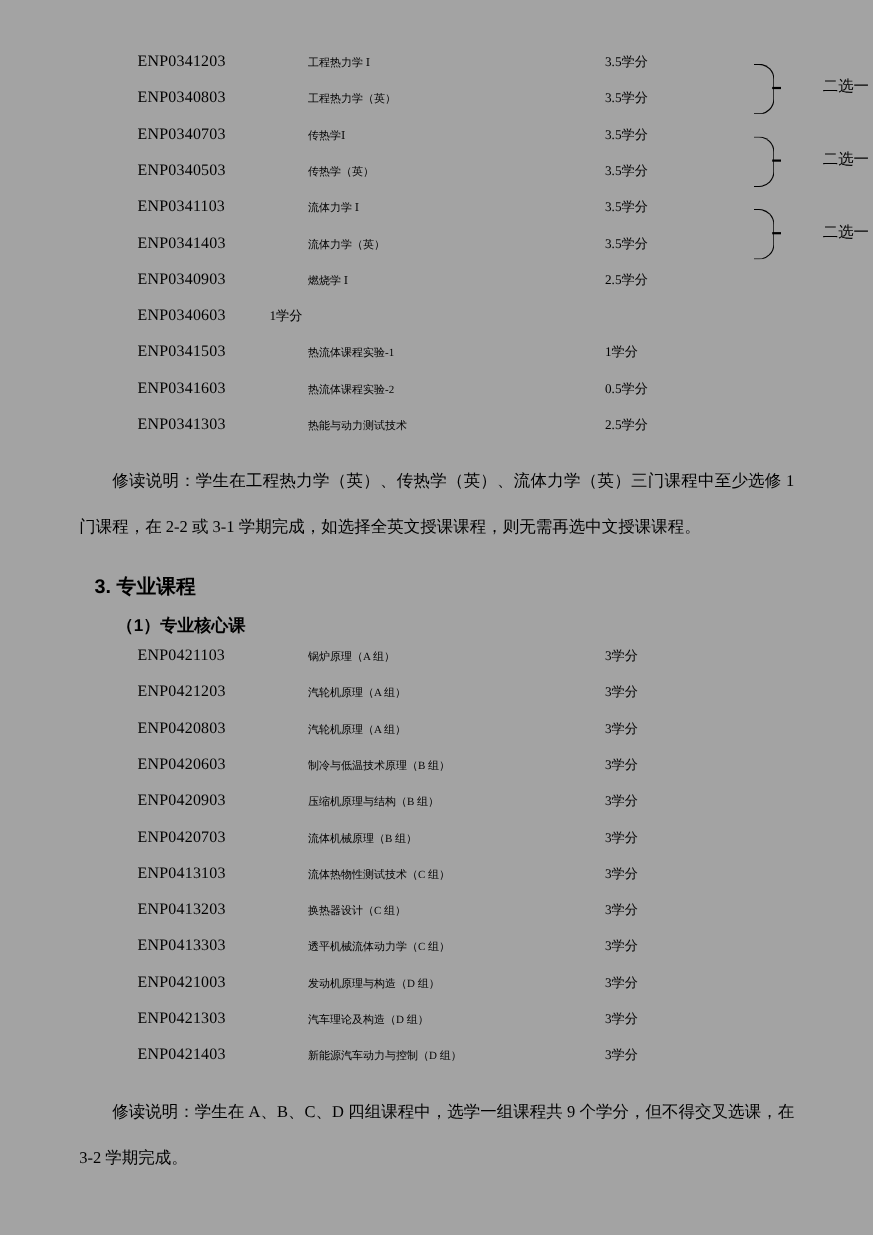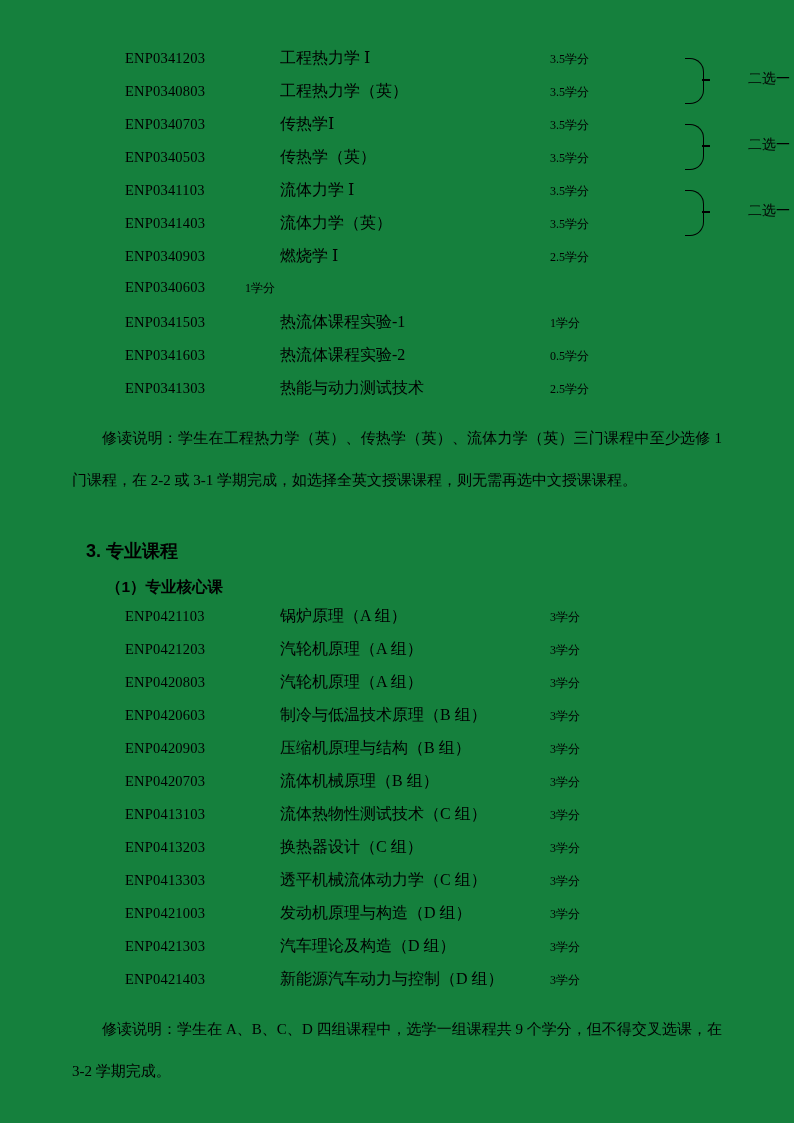--- a/index.html
+++ b/index.html
@@ -4,21 +4,21 @@
 <style>
   html, body {
     margin: 0;
     padding: 0;
     background: #ffffff;
   }
   .page {
     position: relative;
     width: 794px;
     height: 1123px;
-    background: #15803d;
+    background: #a3a3a3;
     font-family: "Liberation Serif", "DejaVu Serif", serif;
     color: #000000;
     box-sizing: border-box;
     padding: 48px 70px 40px 70px;
     overflow: hidden;
   }
 
   .course-list {
     margin: 0;
     padding: 0;
@@ -34,21 +34,21 @@
     flex: 0 0 120px;
     font-family: "Liberation Serif", "DejaVu Serif", serif;
     font-size: 14.5px;
     letter-spacing: 0.2px;
     padding-left: 55px;
     white-space: nowrap;
   }
   .course-row .title {
     width: 270px;
     flex: 0 0 270px;
-    font-size: 16px;
+    font-size: 10px;
     padding-left: 35px;
     white-space: nowrap;
   }
   .course-row .credit {
     flex: 0 0 auto;
     font-size: 12px;
     white-space: nowrap;
   }
 
   
@@ -83,21 +83,21 @@
     line-height: 42px;
     text-indent: 2em;
     margin: 6px 0 0 0;
     text-align: justify;
     padding: 0 2px;
   }
 
   .section-heading {
     font-size: 18px;
     font-weight: bold;
-    margin: 38px 0 14px 16px;
+    margin: 20px 0 14px 16px;
     font-family: "Liberation Sans", sans-serif;
   }
   .sub-heading {
     font-size: 15.5px;
     font-weight: bold;
     margin: 8px 0 8px 36px;
     font-family: "Liberation Sans", sans-serif;
   }
 </style>
 </head>

